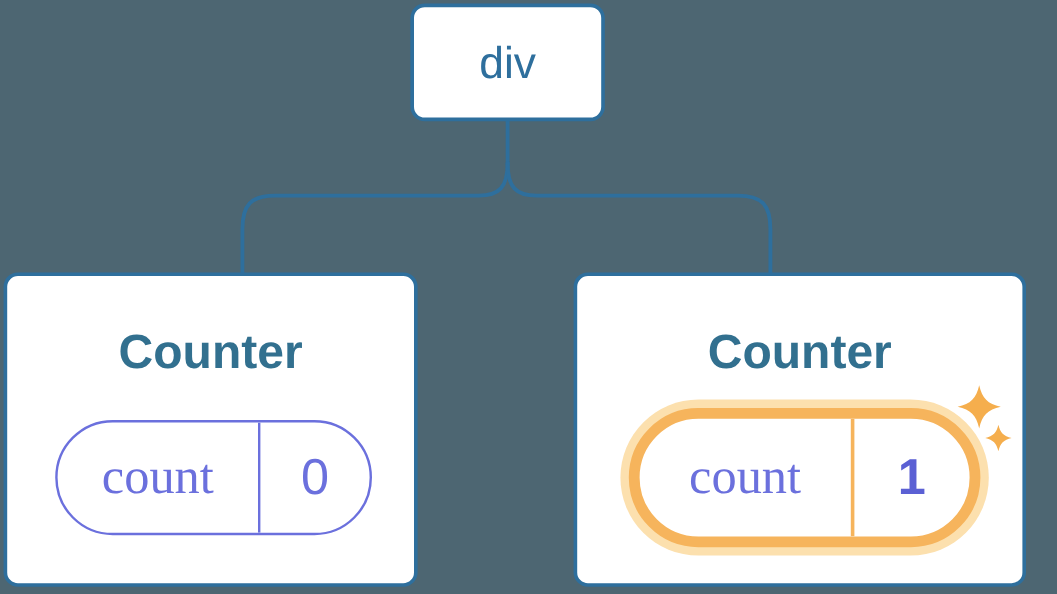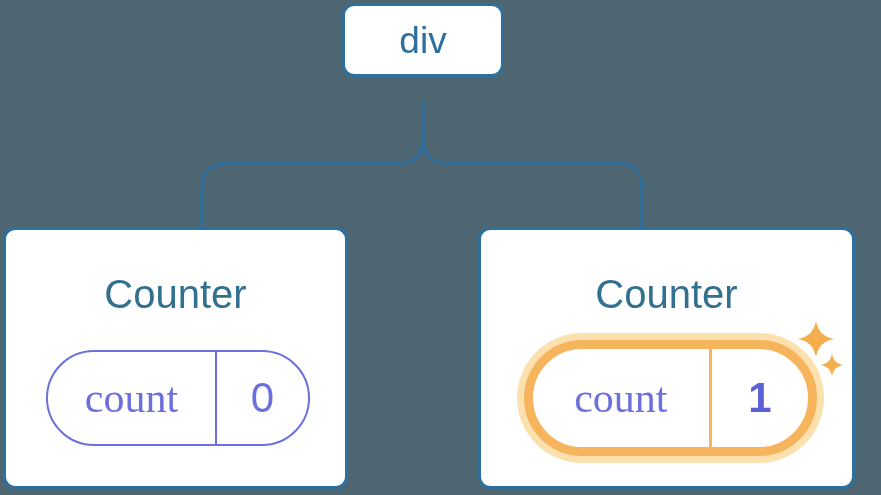--- a/index.html
+++ b/index.html
@@ -35,21 +35,21 @@
   }
   .connectors path {
     stroke: var(--line-blue);
     stroke-width: 3.2;
     fill: none;
     stroke-linecap: round;
   }
   .root-node {
     position: absolute;
     left: 342px; top: 3px;
-    width: 162px; height: 74px;
+    width: 162px; height: 98px;
     background: var(--card-background);
     border: 3px solid var(--line-blue);
     border-radius: 12px;
     display: flex;
     align-items: center;
     justify-content: center;
   }
   .root-node .label {
     color: var(--node-text-blue);
     font-size: 37px;
@@ -65,21 +65,21 @@
   }
   .card.left  { left: 3px;   width: 345px; }
   .card.right { left: 478px; width: 377px; }
   .card-title {
     position: absolute;
     left: 0; right: 0;
     top: 44px;
     text-align: center;
     color: var(--title-text);
     font-size: 40px;
-    font-weight: 400;
+    font-weight: 700;
     line-height: 1;
   }
   .pill {
     position: absolute;
     display: flex;
     background: var(--card-background);
     border-radius: 999px;
     overflow: hidden;
   }
   .pill .cell {

